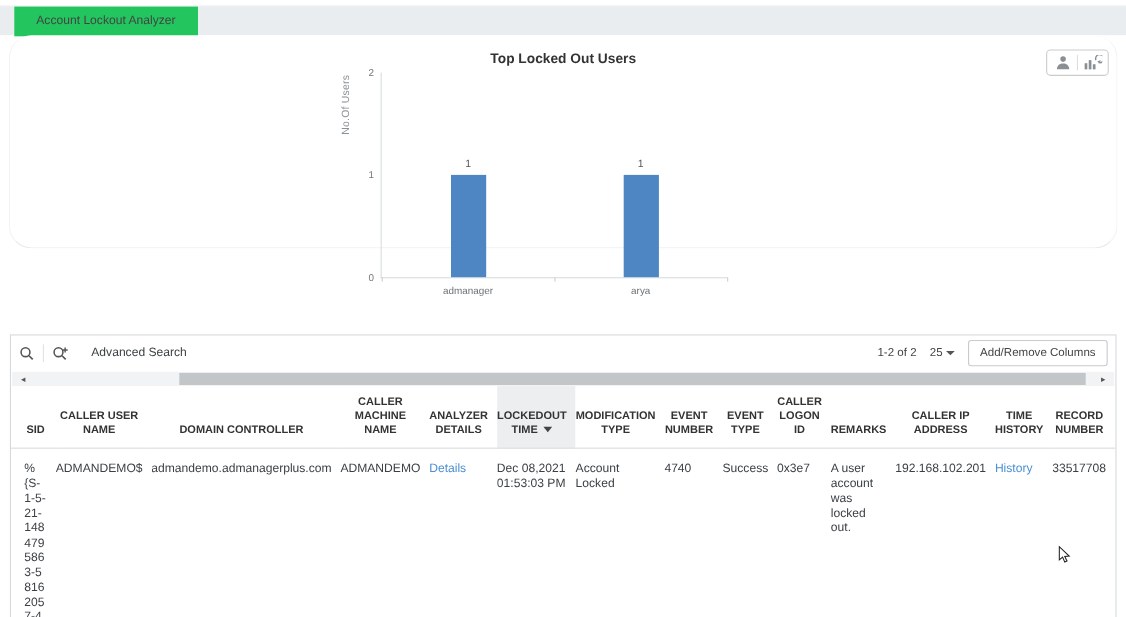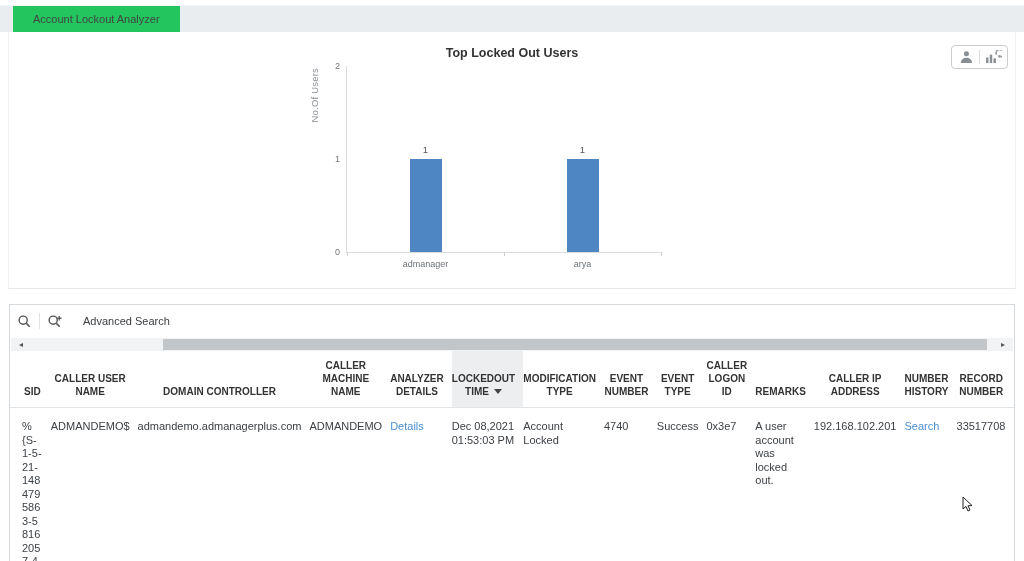--- a/index.html
+++ b/index.html
@@ -8,23 +8,23 @@
     font-family: "Liberation Sans", sans-serif;
     background:#fff; color:#3c4146;
     position:relative; overflow:hidden;
   }
   
   .tabbar { position:absolute; top:5px; left:0; right:0; height:27px;
             background:#e9edef; border-top:1px solid #f2f4f5; }
   .tab { position:absolute; left:13px; top:0; height:27px; background:#22c55e;
          padding:0 20px; font-size:11px; color:#444; line-height:27px; white-space:nowrap; }
   
-  .chart-panel { position:absolute; top:32px; left:8px; right:8px; height:257px;
+  .chart-panel { position:absolute; top:32px; left:8px; right:8px; height:194px;
                  background:#fff; border-bottom:1px solid #e6e9eb;
-                 border-left:1px solid #f0f2f3; border-right:1px solid #f0f2f3; }
+                 border-left:1px solid #f0f2f3; border-right:1px solid #f0f2f3;border-radius:21px; }
   .chart-title { text-align:center; font-size:12.5px; font-weight:bold; color:#333; padding-top:14px; }
   .chart-actions { position:absolute; top:13px; right:7px; height:24px; background:#fff;
                    border:1px solid #ccc; border-radius:4px; display:flex; align-items:center; }
   .chart-actions .action { width:27px; height:22px; display:flex; align-items:center;
                            justify-content:center; cursor:pointer; }
   .chart-actions .sep { width:1px; height:14px; background:#ddd; }
   .ylabel { position:absolute; left:300px; top:36px; font-size:9.5px; color:#8a9095;
             writing-mode:vertical-rl; transform:rotate(180deg); letter-spacing:.2px; }
   .plot { position:absolute; left:337px; top:34px; width:315px; height:187px;
           border-left:1px solid #d9dde0; border-bottom:1px solid #d9dde0; }
@@ -134,20 +134,25 @@
       <span class="gt-icon">
         <svg width="15" height="15" viewBox="0 0 16 16">
           <circle cx="6.6" cy="6.6" r="4.3" fill="none" stroke="#555" stroke-width="1.5"></circle>
           <line x1="10" y1="10" x2="13.6" y2="13.6" stroke="#555" stroke-width="1.6"></line>
           <line x1="13" y1="2" x2="13" y2="7" stroke="#555" stroke-width="1.4"></line>
           <line x1="10.5" y1="4.5" x2="15.5" y2="4.5" stroke="#555" stroke-width="1.4"></line>
         </svg>
       </span>
       <span class="adv-label">Advanced Search</span>
     </div>
+    <div class="gt-right">
+      <span class="pagination">1-2 of 2</span>
+      <span class="pagesize"><span>25</span><span class="caret-down"></span></span>
+      <button class="addrem-btn">Add/Remove Columns</button>
+    </div>
   </div>
 
   <div class="hbar">
     <span class="arrow left">◂</span>
     <span class="thumb"></span>
     <span class="arrow right">▸</span>
   </div>
 
   <table class="grid">
     <thead id="grid-head">
@@ -157,39 +162,39 @@
           <th style="width: 155px;">DOMAIN CONTROLLER</th>
           <th style="width: 76px;">CALLER MACHINE NAME</th>
           <th style="width: 58px;">ANALYZER DETAILS</th>
           <th class="sorted" style="width: 74px;">LOCKEDOUT TIME<span class="sort-caret"></span></th>
           <th style="width: 82px;">MODIFICATION TYPE</th>
           <th style="width: 62px;">EVENT NUMBER</th>
           <th style="width: 48px;">EVENT TYPE</th>
           <th style="width: 52px;">CALLER LOGON ID</th>
           <th style="width: 56px; margin-top: 28px;">REMARKS</th>
           <th style="width: 90px;">CALLER IP ADDRESS</th>
-          <th style="width: 54px;">NUMBER HISTORY</th>
+          <th style="width: 54px;">TIME HISTORY</th>
           <th style="width: 62px;">RECORD NUMBER</th>
         </tr>
       </thead>
     <tbody id="grid-body">
         <tr class="row1">
           <td class="break"><span>%{S-1-5-21-1484795863-58162057-4169609511-1103}</span></td>
           <td><span>ADMANDEMO$</span></td>
           <td><span>admandemo.admanagerplus.com</span></td>
           <td><span>ADMANDEMO</span></td>
           <td><span class="link">Details</span></td>
           <td><span>Dec 08,2021 01:53:03 PM</span></td>
           <td><span>Account Locked</span></td>
           <td><span>4740</span></td>
           <td><span>Success</span></td>
           <td><span>0x3e7</span></td>
           <td><span>A user account was locked out.</span></td>
           <td><span>192.168.102.201</span></td>
-          <td><span class="link">Search</span></td>
+          <td><span class="link">History</span></td>
           <td><span>33517708</span></td>
         </tr>
       </tbody>
   </table>
 </div>
 
 <span class="cursor">
   <svg width="12" height="17" viewBox="0 0 12 17">
     <path d="M1 1 L1 13 L4 10.5 L6 15 L8 14 L6 9.8 L10 9.5 Z" fill="#fff" stroke="#222" stroke-width="1"></path>
   </svg>

